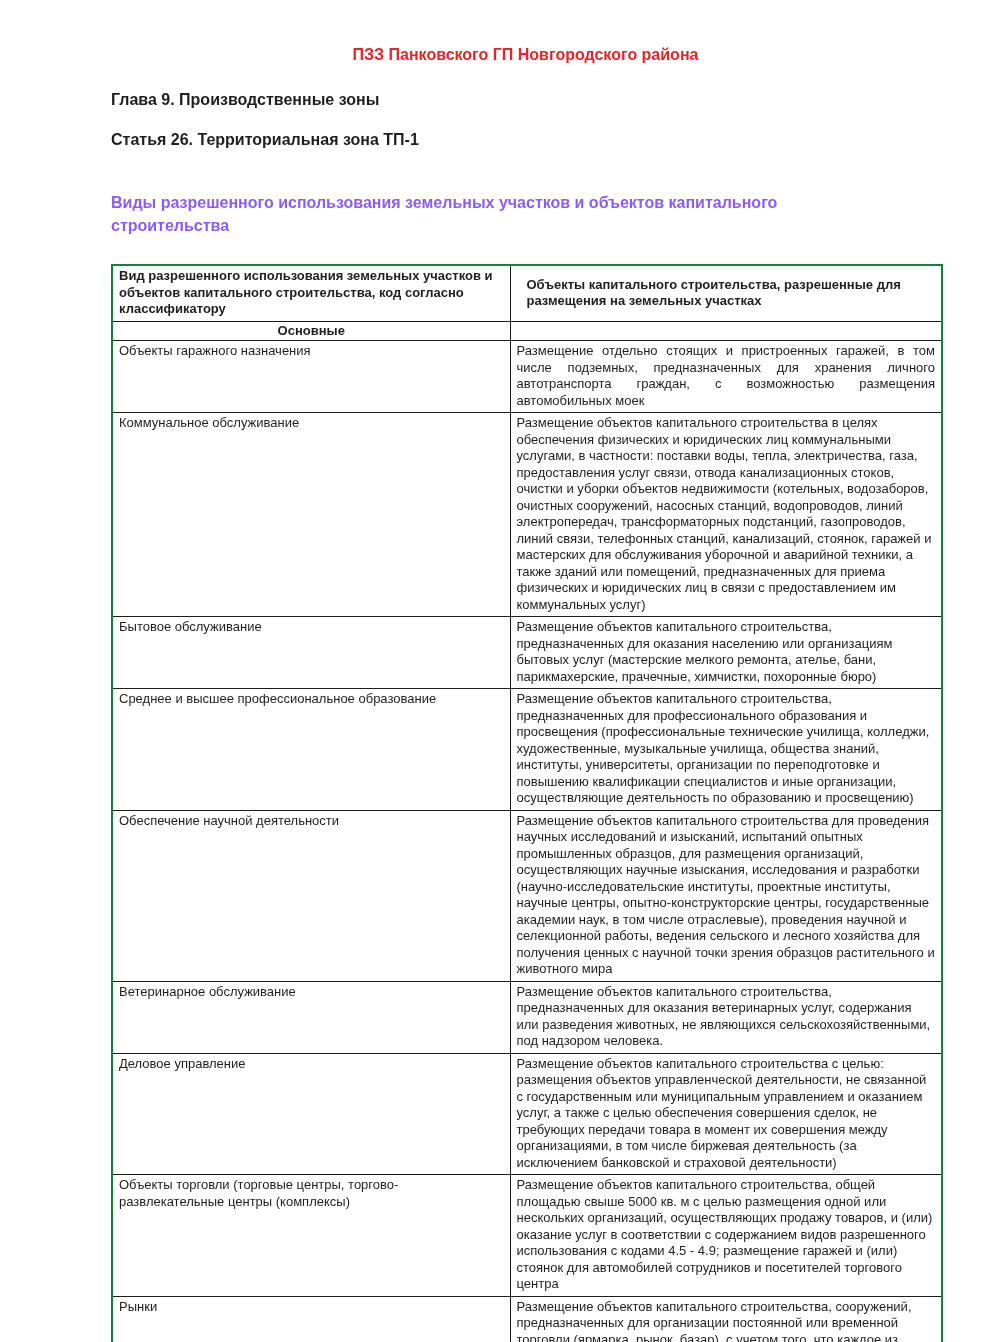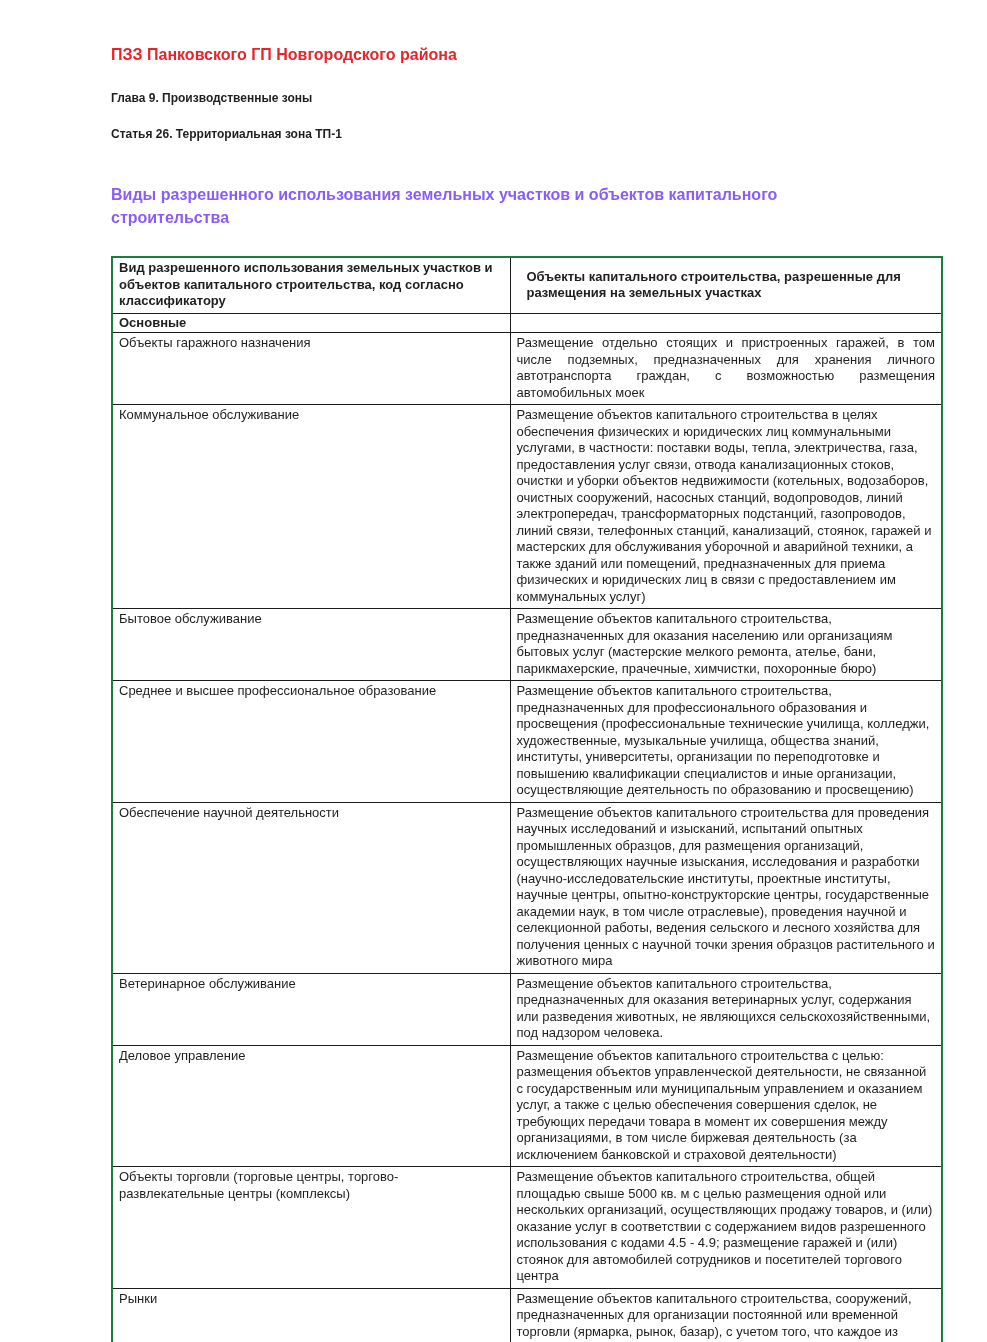--- a/index.html
+++ b/index.html
@@ -10,23 +10,24 @@
     font-family: "Liberation Sans", sans-serif;
     color: #1f1f1f;
     overflow: hidden;
   }
   .content { padding: 46px 47px 0 111px; }
 
   .doc-title {
     font-size: 16px;
     font-weight: bold;
     margin: 0 0 27px 0;
+    text-align: center;
   }
   .chapter, .article {
-    font-size: 12px;
+    font-size: 16px;
     font-weight: bold;
     margin: 0 0 22px 0;
   }
   .article { margin-bottom: 42px; }
   .section-heading {
     font-size: 16px;
     font-weight: bold;
     line-height: 1.45;
     max-width: 740px;
     margin: 0 0 27px 0;
@@ -49,20 +50,21 @@
     word-wrap: break-word;
   }
   col.c1 { width: 398px; }
   col.c2 { width: 432px; }
   th.hdr { font-weight: bold; }
   th.hdr.col2 { vertical-align: middle; padding-left: 16px; }
   tr.group-row td {
     font-weight: bold;
     padding-top: 1px;
     padding-bottom: 1px;
+    text-align: center;
   }
   tr.justify-row td.col2 { text-align: justify; }
 </style>
 </head>
 <body>
 
 <div class="content">
 
   <h1 class="doc-title" style="color:#e5252b">ПЗЗ Панковского ГП Новгородского района</h1>
 

